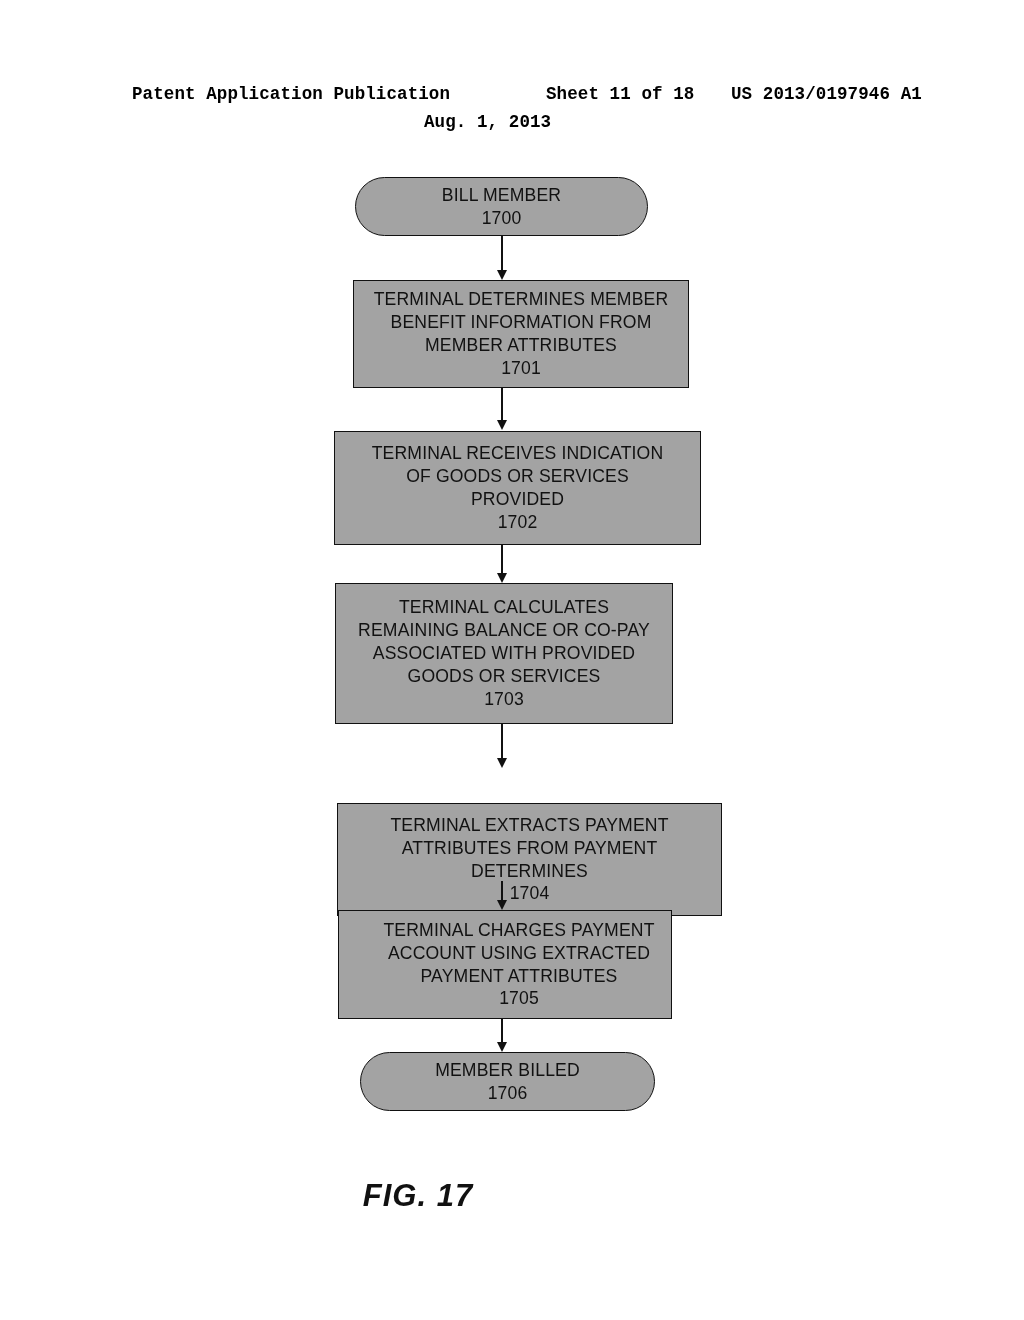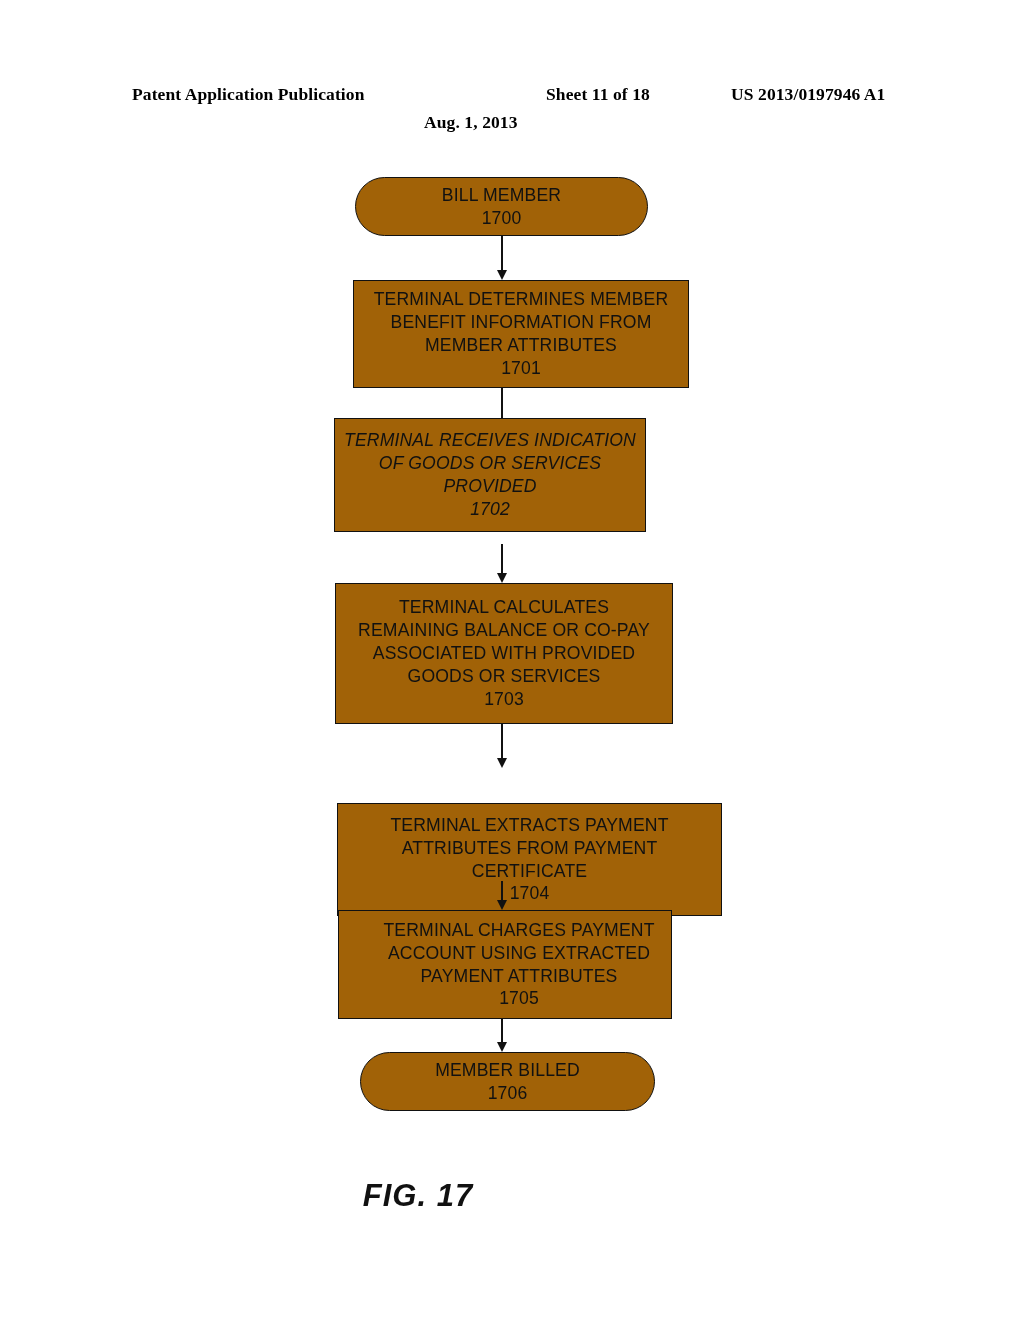--- a/index.html
+++ b/index.html
@@ -19,21 +19,21 @@
 
   
   .page-header {
     position: absolute;
     left: 0;
     top: 84px;
     width: 1024px;
     height: 26px;
     display: flex;
     align-items: baseline;
-    font-family: Liberation Serif, serif;
+    font-family: Liberation Mono, monospace;
     font-weight: bold;
     font-size: 17.5px;
     letter-spacing: 0.1px;
     white-space: nowrap;
   }
   .hdr-pub {
     position: absolute;
     left: 132px;
   }
   .hdr-date {
@@ -57,21 +57,21 @@
     left: 0;
     top: 0;
     width: 1024px;
     height: 1320px;
   }
 
   .node {
     position: absolute;
     box-sizing: border-box;
     border: 1.6px solid #111111;
-    background: #a16207;
+    background: #a3a3a3;
     display: flex;
     flex-direction: column;
     align-items: center;
     justify-content: center;
     text-align: center;
     font-family: "Liberation Sans", sans-serif;
     font-size: 17.6px;
     line-height: 1.30;
     letter-spacing: 0.15px;
     color: #111111;
@@ -81,21 +81,21 @@
     white-space: nowrap;
   }
   .node.terminator {
     border-radius: 999px;
     border-width: 1.7px;
   }
 
   
   #node-1700 { left: 355px; top: 177px;  width: 293px; height: 59px; }
   #node-1701 { left: 333px; top: 280px;  width: 336px; height: 108px; margin-left: 20px; }
-  #node-1702 { left: 334px; top: 418px;  width: 312px; height: 114px; font-style: italic; }
+  #node-1702 { left: 334px; top: 431px;  width: 367px; height: 114px; }
   #node-1703 { left: 335px; top: 583px;  width: 338px; height: 141px; }
   #node-1704 { left: 337px; top: 803px;  width: 385px; height: 113px; }
   #node-1705 { left: 338px; top: 910px;  width: 334px; height: 109px; padding-left: 28px; }
   #node-1706 { left: 360px; top: 1052px; width: 295px; height: 59px; }
 
   
   .arrow {
     position: absolute;
     left: 497px;
     width: 11px;
@@ -195,21 +195,21 @@
   </div>
 
   <div class="arrow" id="arrow-4">
     <span class="stem"></span>
     <span class="head"></span>
   </div>
 
   <div class="node" id="node-1704">
     <span class="line">TERMINAL EXTRACTS PAYMENT</span>
     <span class="line">ATTRIBUTES FROM PAYMENT</span>
-    <span class="line">CERTIFICATE</span>
+    <span class="line">DETERMINES</span>
     <span class="line">1704</span>
   </div>
 
   <div class="arrow" id="arrow-5">
     <span class="stem"></span>
     <span class="head"></span>
   </div>
 
   <div class="node" id="node-1705">
     <span class="line">TERMINAL CHARGES PAYMENT</span>

